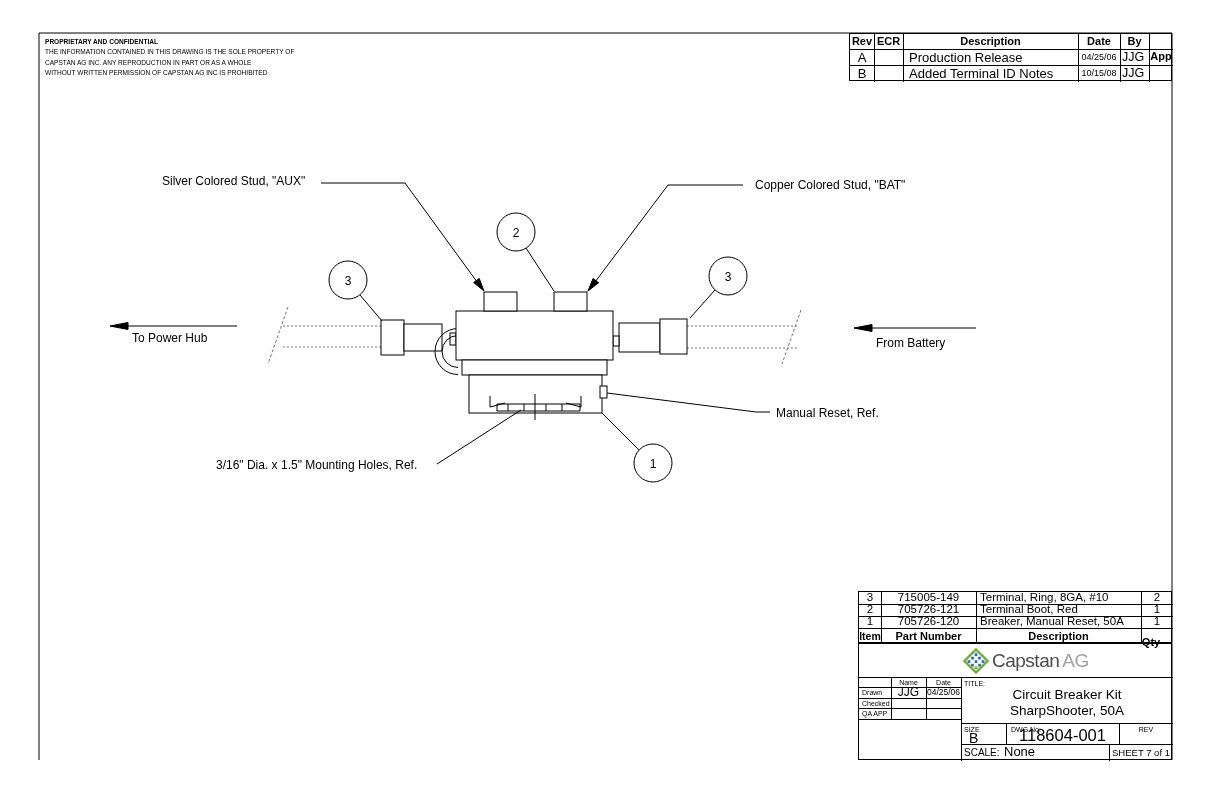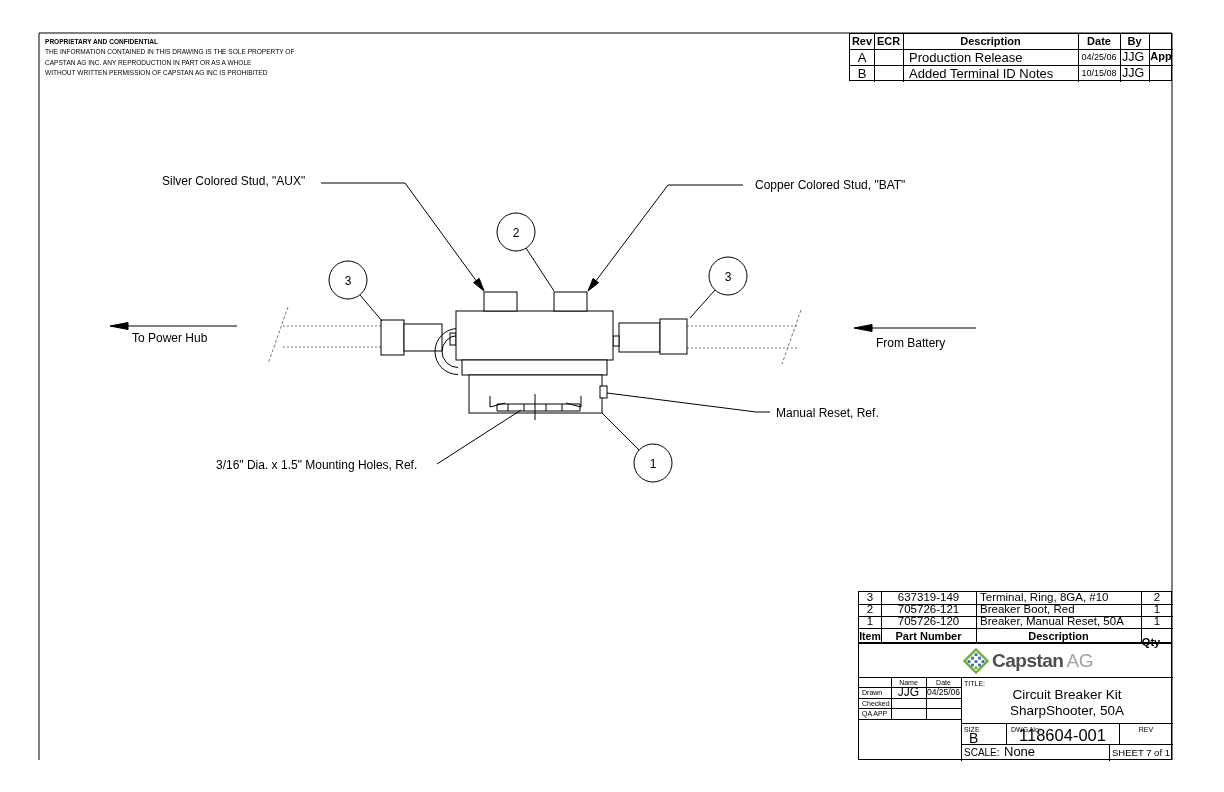--- a/index.html
+++ b/index.html
@@ -9,21 +9,21 @@
   .hl{position:absolute;background:#000;height:1px;}
   .vl{position:absolute;background:#000;width:1px;}
   .box{position:absolute;border:1px solid #000;box-sizing:border-box;}
   .cell{position:absolute;display:flex;align-items:center;justify-content:center;
         line-height:1;white-space:nowrap;overflow:visible;text-align:center;}
   .cell.left{justify-content:flex-start;}
   .b{font-weight:bold;}
   .prop{font-size:8px;line-height:10.4px;transform:scaleX(0.82);transform-origin:left top;white-space:nowrap;}
   svg text{font-family:"Liberation Sans","DejaVu Sans",sans-serif;}
   .logo{display:flex;align-items:center;gap:3px;}
-  .logo .brand{font-size:19px;color:#4d4d4f;letter-spacing:-0.5px;font-weight:bold;}
+  .logo .brand{font-size:19px;color:#4d4d4f;letter-spacing:-0.5px;}
   .logo .brandag{font-size:19px;color:#a0a2a5;letter-spacing:-0.5px;}
   .tiny{font-size:7px;}
 </style>
 </head>
 <body>
 
 <div class="sheet">
 
   <svg class="abs" style="left:0;top:0" width="1224" height="792" viewBox="0 0 1224 792">
     <g stroke="#000" stroke-width="1" fill="none">
@@ -152,27 +152,27 @@
 
   <div class="box" style="left:858px;top:591px;width:314px;height:52px">
     <div class="hl" style="left:0;top:12px;width:314px"></div>
     <div class="hl" style="left:0;top:24px;width:314px"></div>
     <div class="hl" style="left:0;top:36px;width:314px"></div>
     <div class="vl" style="left:22px;top:0;height:52px"></div>
     <div class="vl" style="left:117px;top:0;height:52px"></div>
     <div class="vl" style="left:282px;top:0;height:52px"></div>
 
     <div class="cell" style="left:0;top:0;width:22px;height:12px;font-size:11.5px">3</div>
-    <div class="cell" style="left:22px;top:0;width:95px;height:12px;font-size:11.5px">637319-149</div>
+    <div class="cell" style="left:22px;top:0;width:95px;height:12px;font-size:11.5px">715005-149</div>
     <div class="cell left" style="left:121px;top:0;width:161px;height:12px;font-size:11.5px">Terminal, Ring, 8GA, #10</div>
     <div class="cell" style="left:282px;top:0;width:32px;height:12px;font-size:11.5px">2</div>
 
     <div class="cell" style="left:0;top:12px;width:22px;height:12px;font-size:11.5px">2</div>
     <div class="cell" style="left:22px;top:12px;width:95px;height:12px;font-size:11.5px">705726-121</div>
-    <div class="cell left" style="left:121px;top:12px;width:161px;height:12px;font-size:11.5px">Breaker Boot, Red</div>
+    <div class="cell left" style="left:121px;top:12px;width:161px;height:12px;font-size:11.5px">Terminal Boot, Red</div>
     <div class="cell" style="left:282px;top:12px;width:32px;height:12px;font-size:11.5px">1</div>
 
     <div class="cell" style="left:0;top:24px;width:22px;height:12px;font-size:11.5px">1</div>
     <div class="cell" style="left:22px;top:24px;width:95px;height:12px;font-size:11.5px">705726-120</div>
     <div class="cell left" style="left:121px;top:24px;width:161px;height:12px;font-size:11.5px">Breaker, Manual Reset, 50A</div>
     <div class="cell" style="left:282px;top:24px;width:32px;height:12px;font-size:11.5px">1</div>
 
     <div class="cell b" style="left:0;top:36px;width:22px;height:16px;font-size:10.5px">Item</div>
     <div class="cell b" style="left:22px;top:36px;width:95px;height:16px;font-size:11px">Part Number</div>
     <div class="cell b" style="left:117px;top:36px;width:165px;height:16px;font-size:11px">Description</div>

